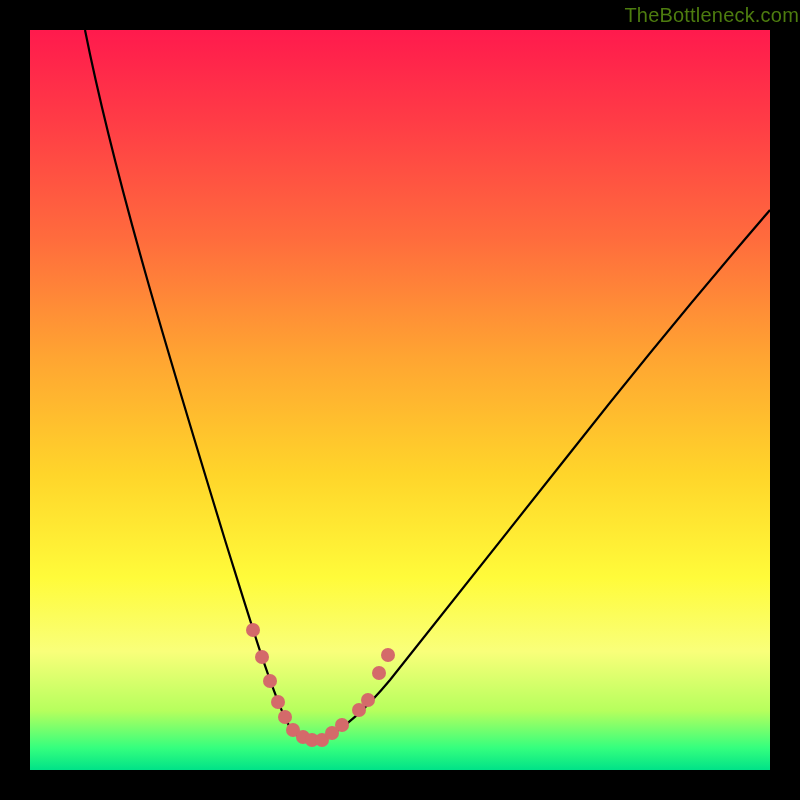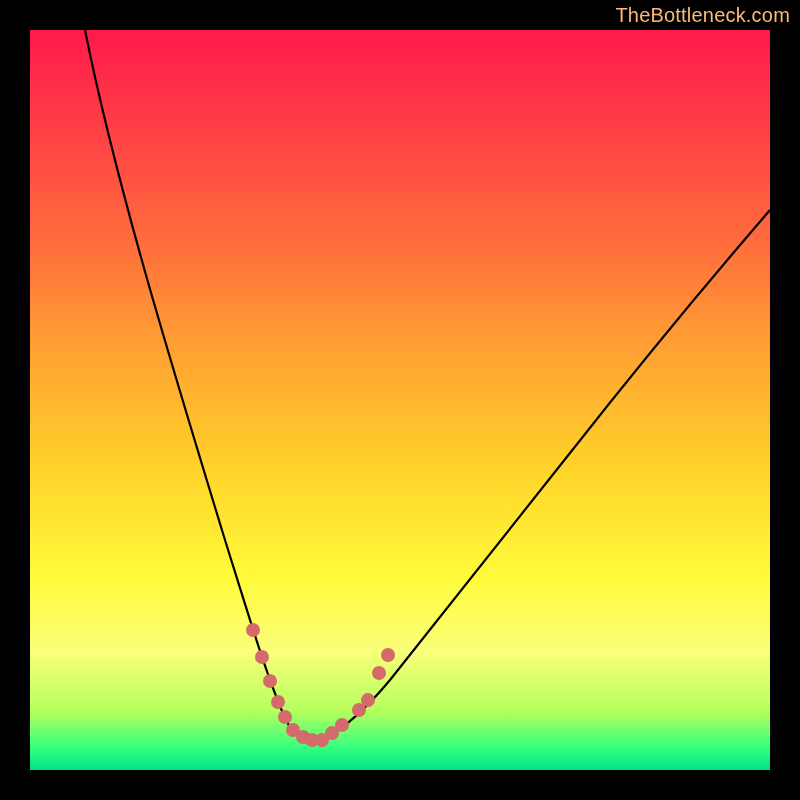--- a/index.html
+++ b/index.html
@@ -42,22 +42,22 @@
       #00e288 100%
     );
   }
   .curve-svg {
     position: absolute;
     inset: 0;
   }
   .watermark {
     position: absolute;
     top: 4px;
-    right: 10px;
-    color: #fdba74;
+    right: 1px;
+    color: #4d7c0f;
     font-size: 20px;
     font-weight: 500;
     letter-spacing: 0.2px;
     user-select: none;
     text-align: center;
   }
 </style>
 </head>
 <body>
 

